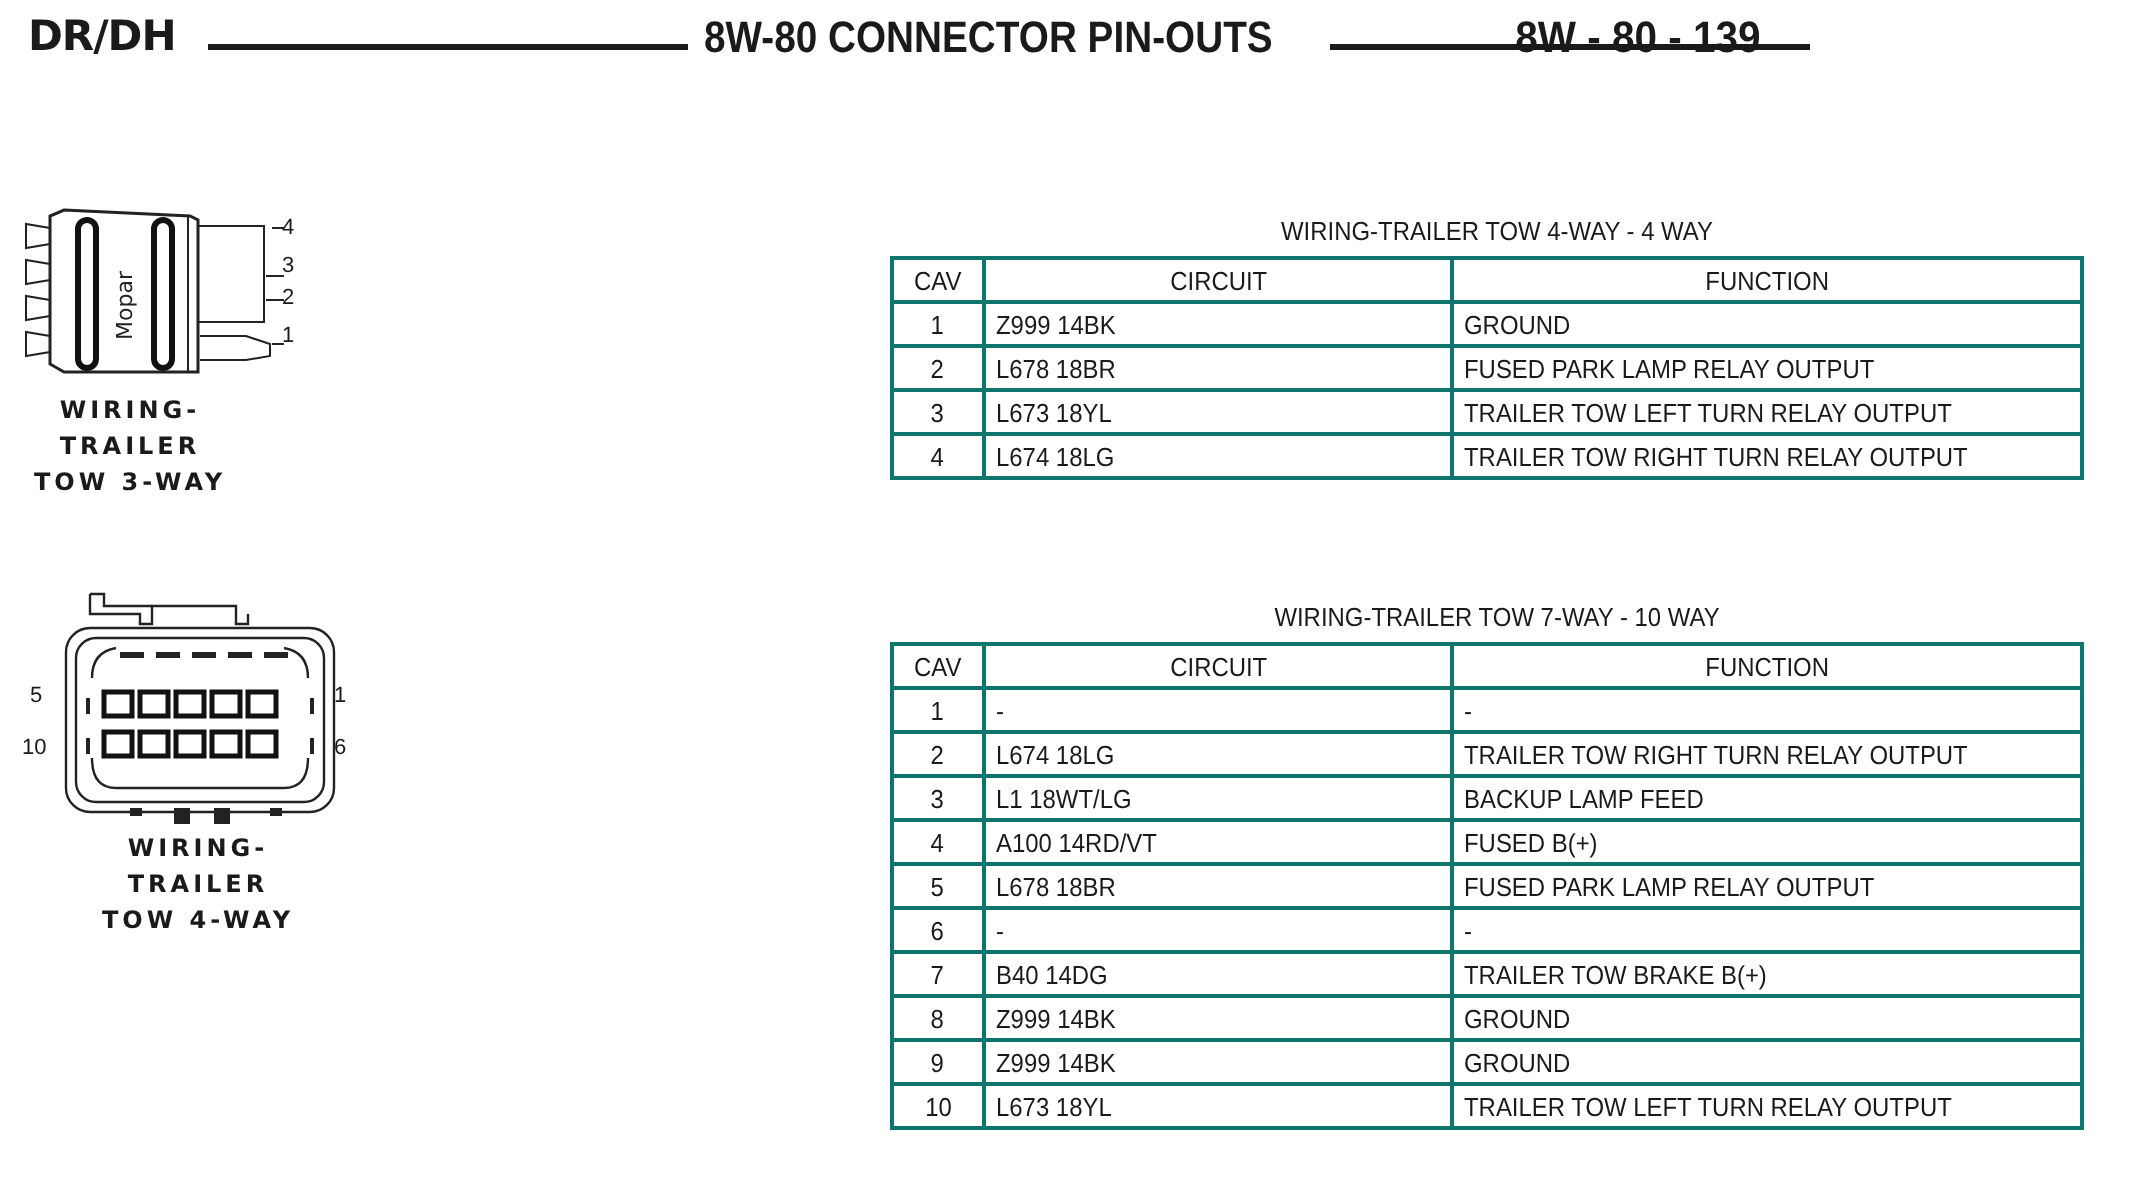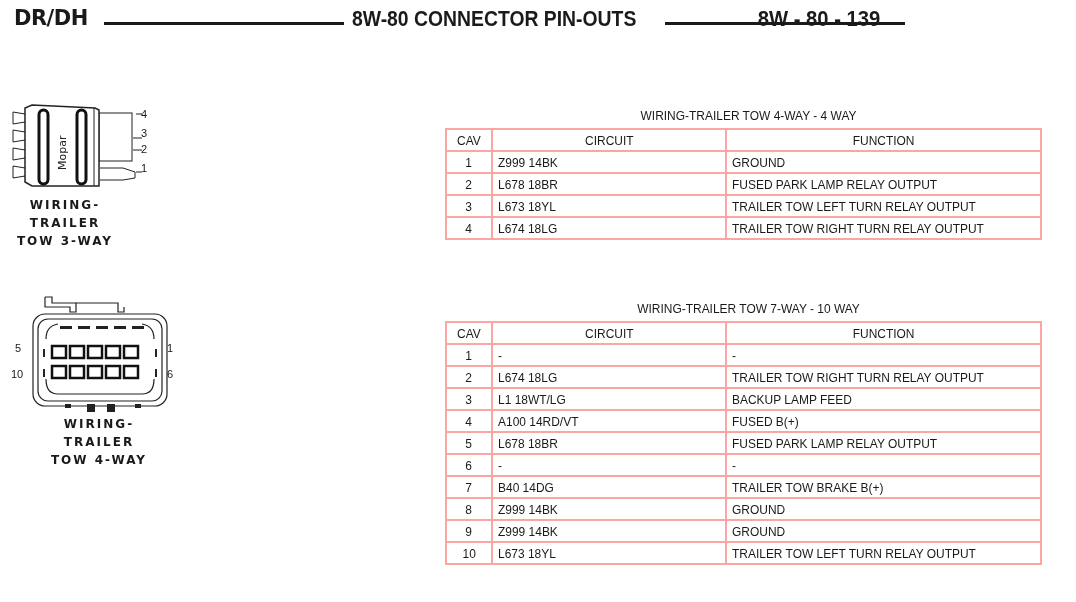--- a/index.html
+++ b/index.html
@@ -4,21 +4,21 @@
 <style>
   html, body { margin:0; padding:0; background:#ffffff; }
   body { width:1076px; height:602px; position:relative; overflow:hidden; font-family:"Liberation Sans", sans-serif; color:#1a1a1a; }
   .hdr { position:absolute; top:4px; left:0; width:900px; height:34px; }
   .hdr-left { position:absolute; left:14px; top:2px; font-family:"DejaVu Sans", sans-serif; font-weight:bold; font-size:21px; letter-spacing:-0.5px; }
   .hdr-center { position:absolute; left:352px; top:2px; font-family:"Liberation Sans", sans-serif; font-weight:bold; font-size:22px; transform:scaleX(0.88); transform-origin:left top; white-space:nowrap; }
   .hdr-right { position:absolute; right:20px; top:2px; font-family:"Liberation Sans", sans-serif; font-weight:bold; font-size:22px; white-space:nowrap; transform:scaleX(0.92); transform-origin:right top; }
   .rule { position:absolute; height:3px; background:#1a1a1a; top:18px; }
   .tbl-title { position:absolute; font-size:13px; white-space:nowrap; transform:scaleX(0.92); transform-origin:center top; text-align:center; }
   table.pin { position:absolute; border-collapse:collapse; font-size:13px; }
-  table.pin td { border:2px solid #fca5a5; height:20px; padding:0 0 0 5px; white-space:nowrap; }
+  table.pin td { border:2px solid #0f766e; height:20px; padding:0 0 0 5px; white-space:nowrap; }
   table.pin td.cav { text-align:center; padding:0; width:44px; }
   table.pin td.circ { width:232px; }
   table.pin td.func { width:313px; }
   table.pin tr.head td { text-align:center; padding:0; }
   table.pin td span { display:inline-block; transform:scaleX(0.92); transform-origin:left center; }
   table.pin td.cav span, table.pin tr.head td span { transform-origin:center center; }
   .caption { position:absolute; font-family:"DejaVu Sans", sans-serif; font-weight:bold; font-size:12px; text-align:center; line-height:18px; letter-spacing:2px; }
   .pin-label { position:absolute; font-size:11px; }
 </style>
 </head>

